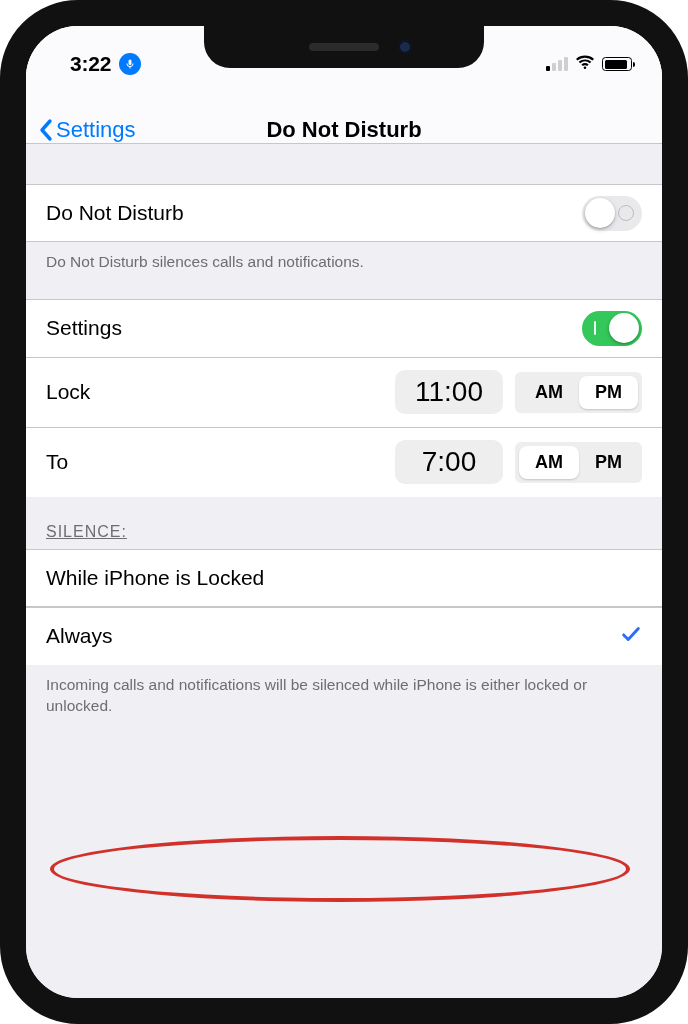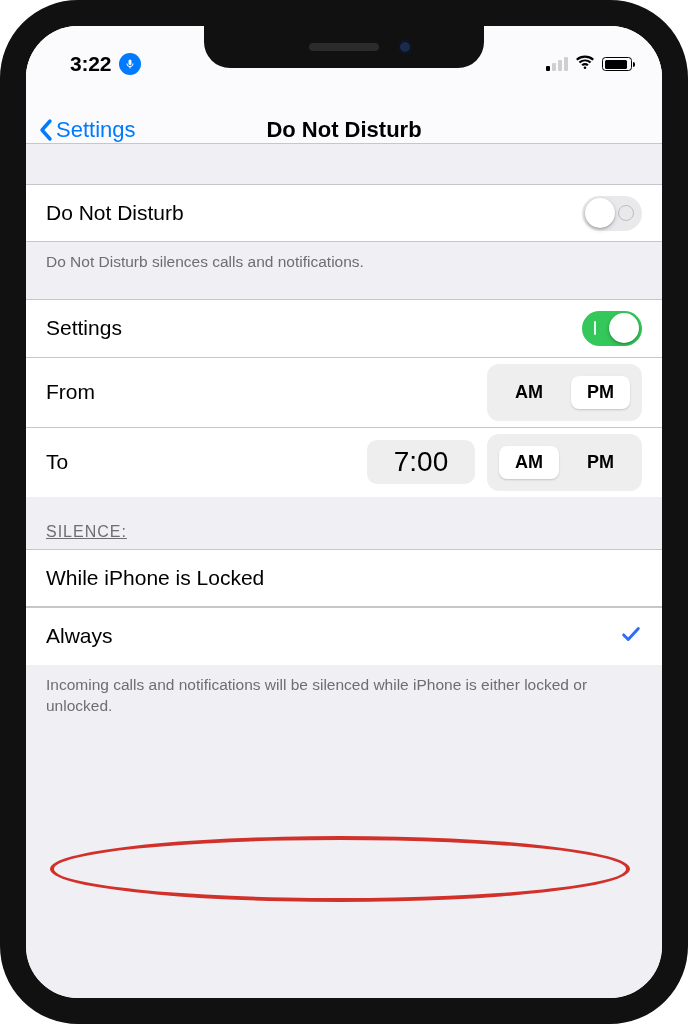--- a/index.html
+++ b/index.html
@@ -151,22 +151,22 @@
 
   
   .time-cell .controls{ display:flex; align-items:center; gap:12px;}
   .time-box{
     background:#eeeeef; border-radius:10px;
     font-size:28px; font-weight:400;
     padding: 6px 18px; min-width:108px; text-align:center;
     color:#000;
   }
   .ampm{
-    background:#eeeeef; border-radius:12px; padding:12px;
-    display:flex; gap:12px;
+    background:#eeeeef; border-radius:6px; padding:4px;
+    display:flex; gap:0;
   }
   .ampm .seg{
     font-size:18px; font-weight:600;
     padding:6px 16px; border-radius:8px; color:#000;
   }
   .ampm .seg.sel{
     background:#fff; box-shadow:0 1px 2px rgba(0,0,0,.18);
   }
 
   
@@ -231,22 +231,23 @@
     <div class="footer-text">Do Not Disturb silences calls and notifications.</div>
 
     <div style="height:18px"></div>
     <div class="cell first">
       <span class="label">Settings</span>
       <span id="tog-sched" class="toggle on">
           <span class="knob"></span>
         </span>
     </div>
     <div class="cell time-cell" style="min-height:70px">
-      <span class="label">From</span>
+      <span class="label">Lock</span>
       <span class="controls">
+        <span class="time-box">11:00</span>
         <span class="ampm" id="ampm-from">
           <span class="seg">AM</span>
           <span class="seg sel">PM</span>
         </span>
       </span>
     </div>
     <div class="cell time-cell" style="min-height:70px">
       <span class="label">To</span>
       <span class="controls">
         <span class="time-box">7:00</span>

